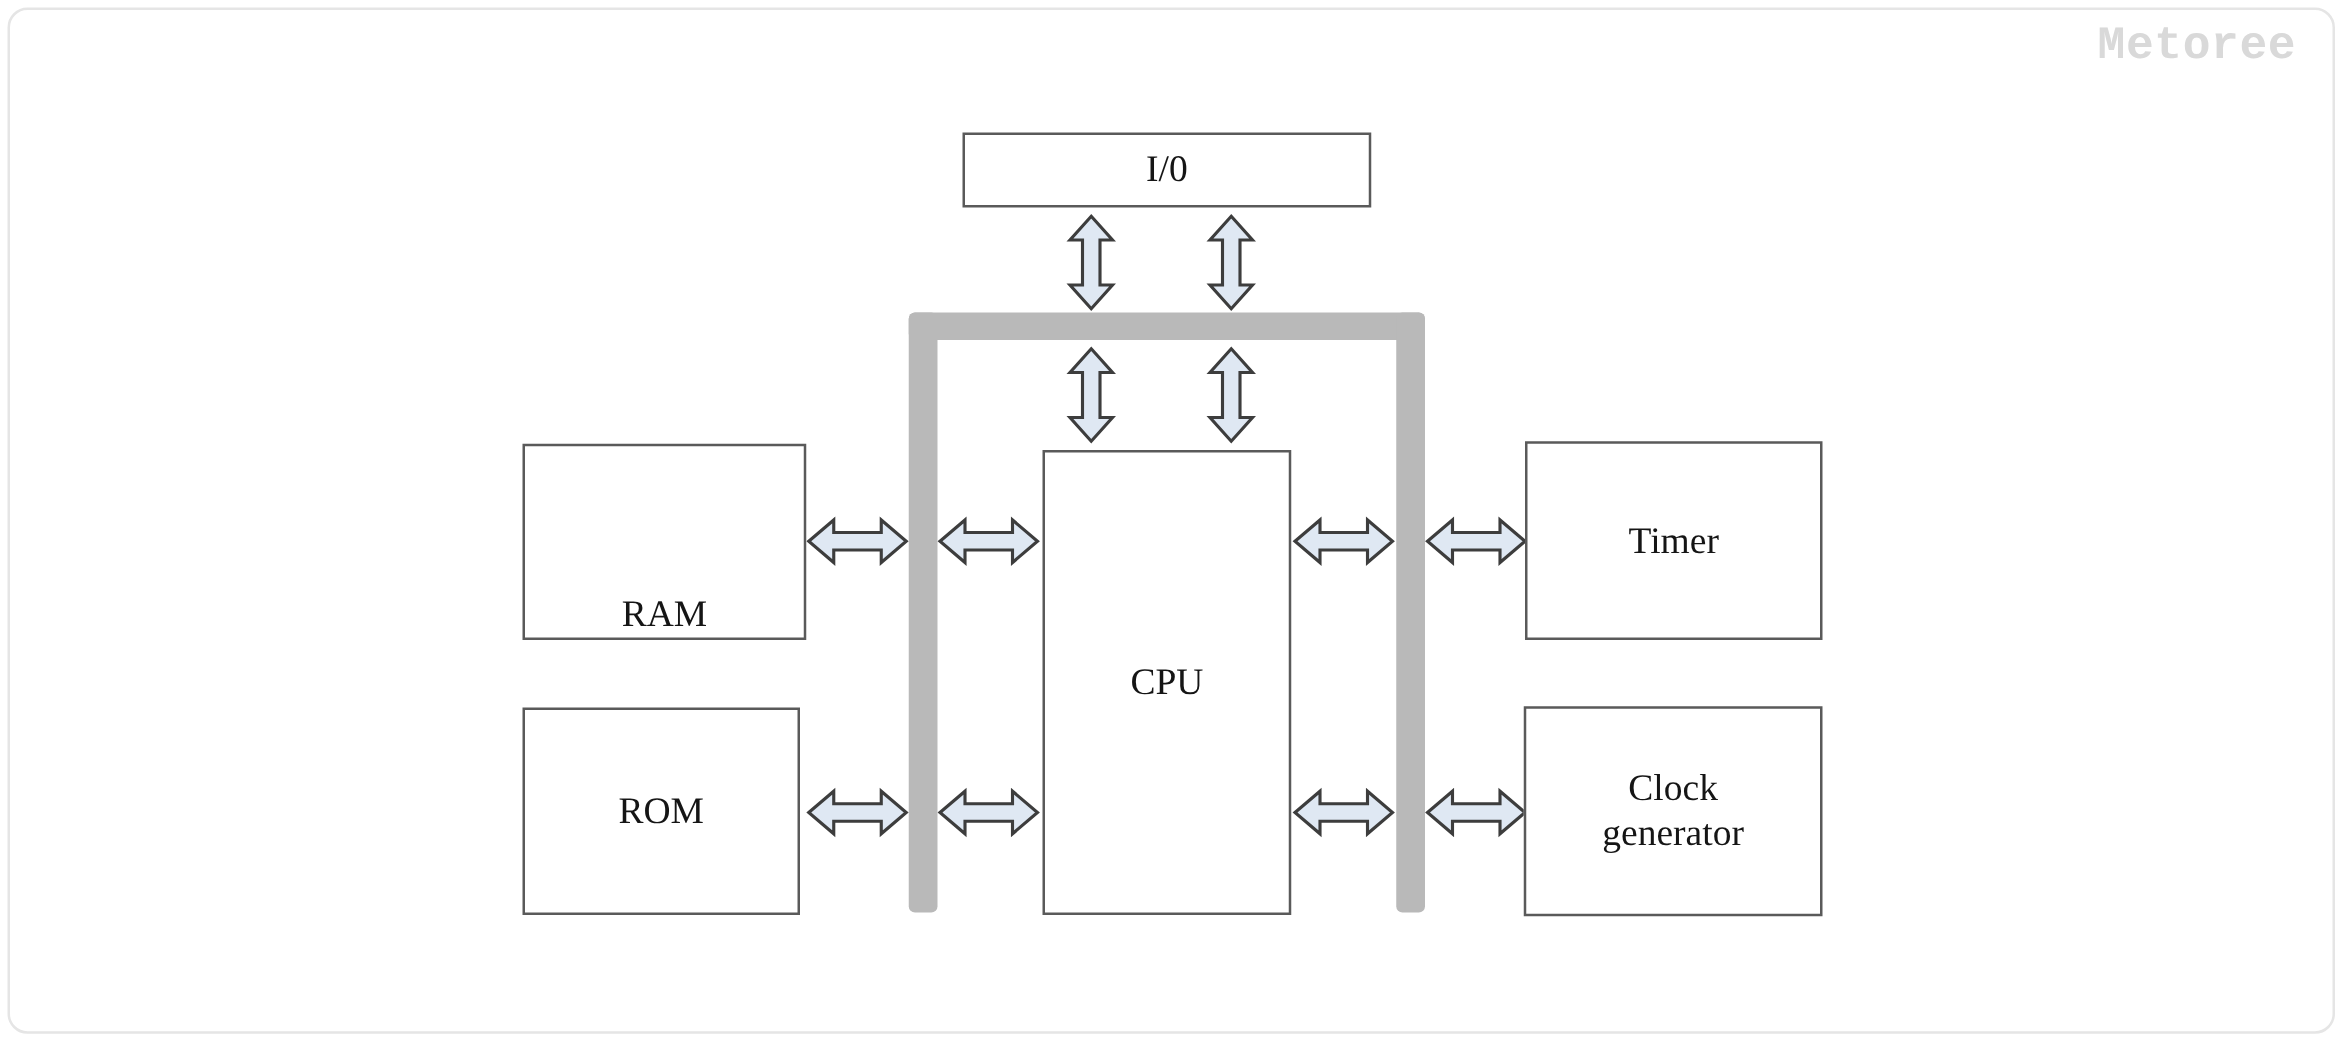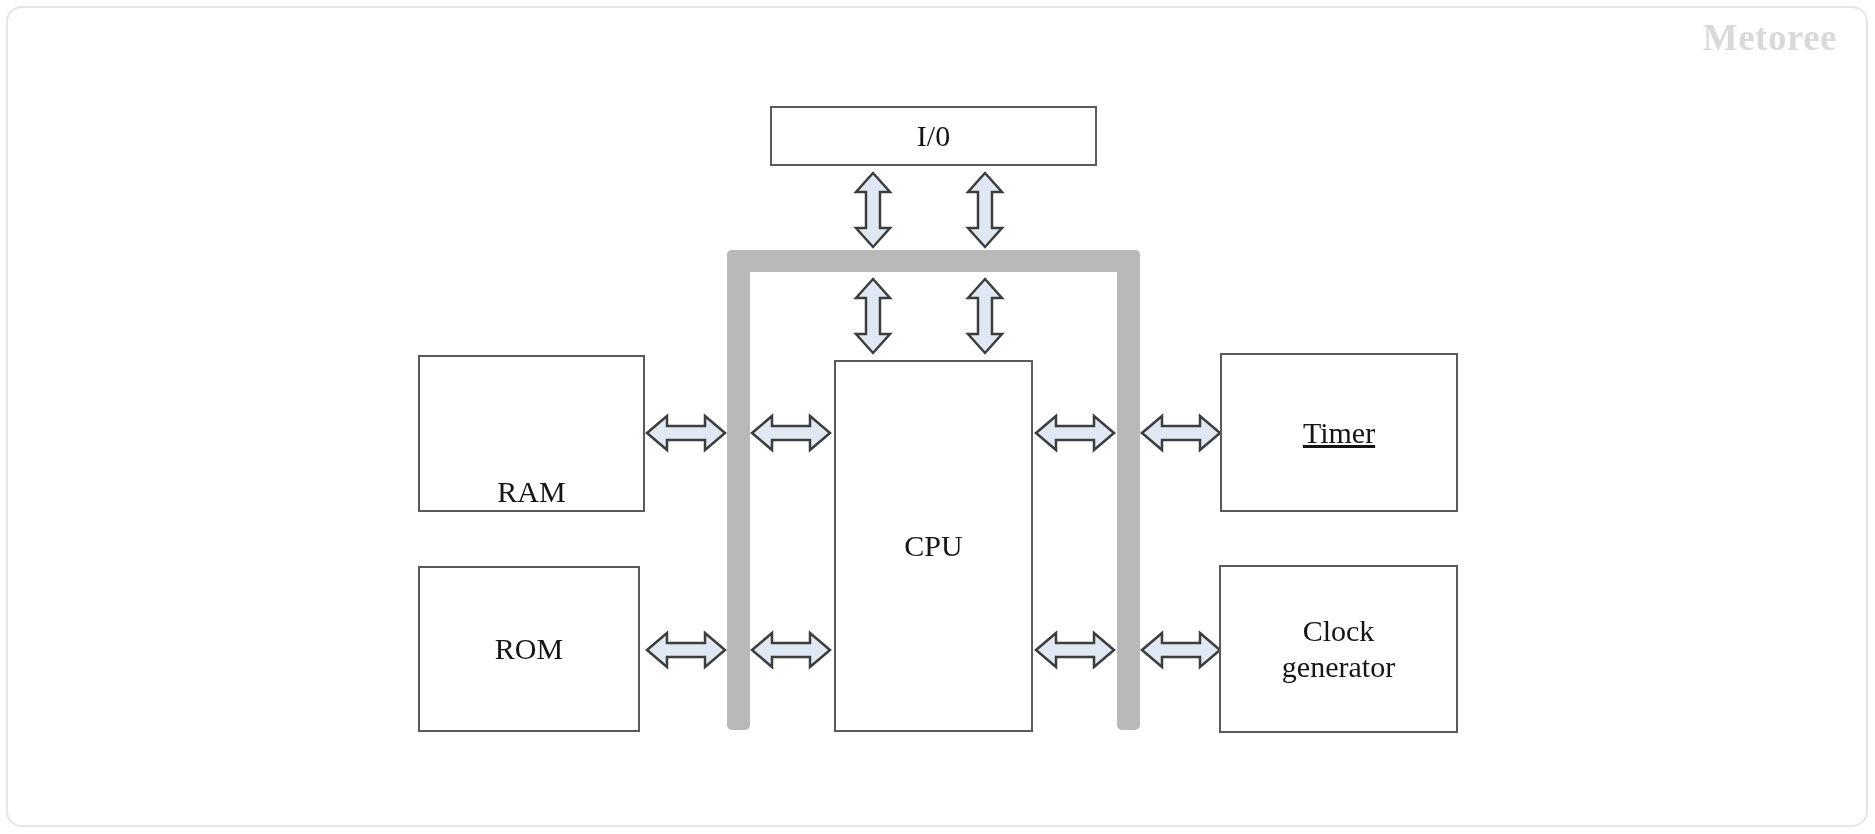--- a/index.html
+++ b/index.html
@@ -23,21 +23,21 @@
   .card {
     position: absolute;
     left: 6px; top: 6px; right: 7px; bottom: 7px;
     border: 2px solid var(--card-border);
     border-radius: 16px;
     background: #ffffff;
   }
   .watermark {
     position: absolute;
     top: 16px; right: 38px;
-    font-family: Liberation Serif, serif;
+    font-family: Liberation Mono, monospace;
     font-weight: bold;
     font-size: 37px;
     letter-spacing: 0.5px;
     color: var(--watermark);
     user-select: none;
     margin-left: 32px;
   }
   .node {
     position: absolute;
     background: #ffffff;
@@ -46,21 +46,21 @@
     align-items: center;
     justify-content: center;
     font-size: 30px;
     color: var(--text);
     text-align: center;
   }
   #node-io    { left: 770px;  top: 106px; width: 327px; height: 60px;  }
   #node-ram   { left: 418px;  top: 355px; width: 227px; height: 157px; align-items: flex-end; }
   #node-rom   { left: 418px;  top: 566px; width: 222px; height: 166px; }
   #node-cpu   { left: 834px;  top: 360px; width: 199px; height: 372px; text-align: right; }
-  #node-timer { left: 1220px; top: 353px; width: 238px; height: 159px; text-decoration: underline; }
+  #node-timer { left: 1220px; top: 353px; width: 238px; height: 159px; }
   #node-clock { left: 1219px; top: 565px; width: 239px; height: 168px; }
   .node .label { display: inline-block; line-height: 1.2; }
   #node-clock .label { max-width: 150px; }
   .bus-seg {
     position: absolute;
     background: var(--bus);
     border-radius: 5px;
   }
   #bus-top   { left: 727px;  top: 250px; width: 413px; height: 22px; }
   #bus-left  { left: 727px;  top: 250px; width: 23px;  height: 480px; }

